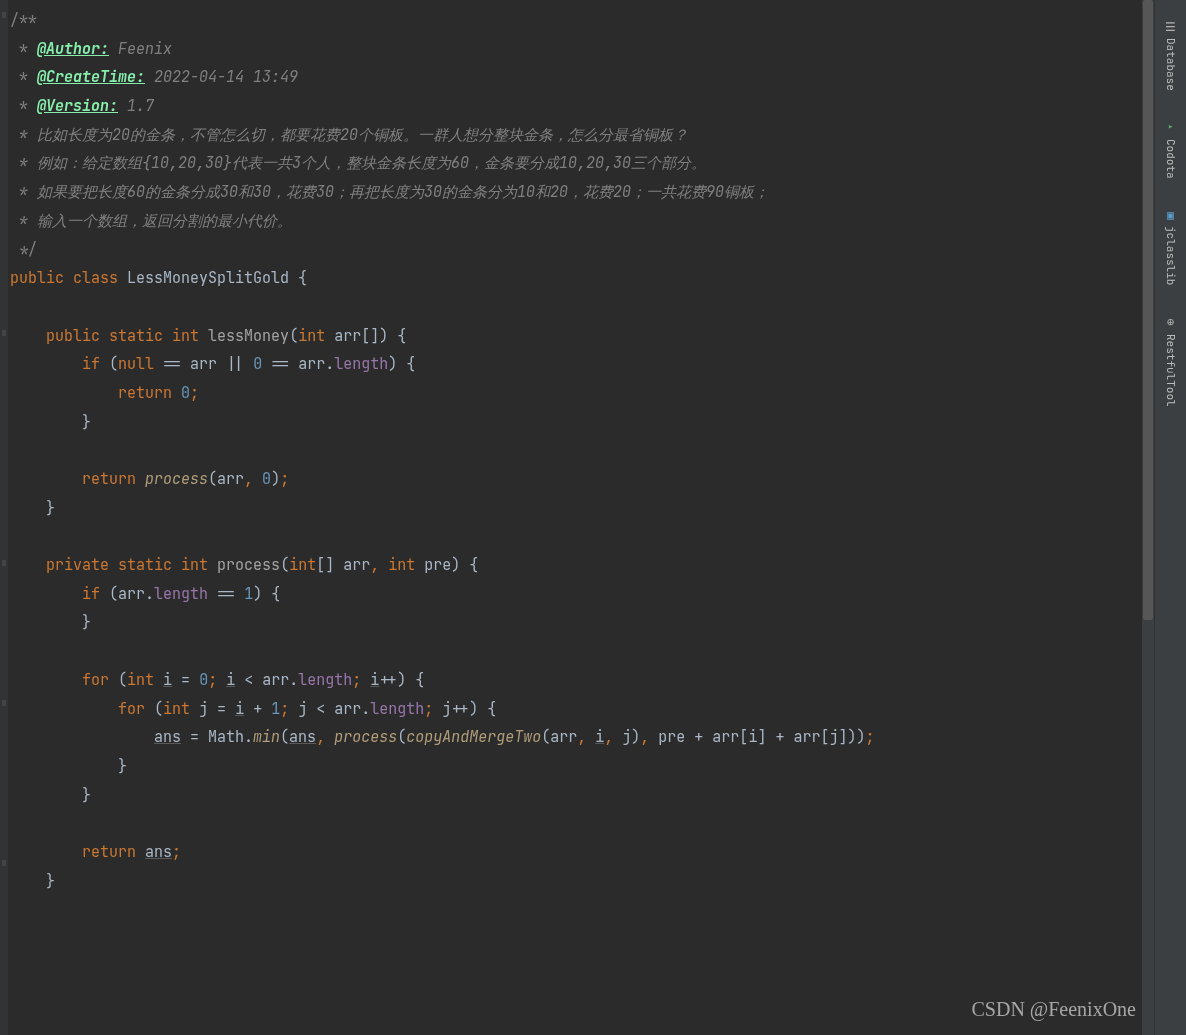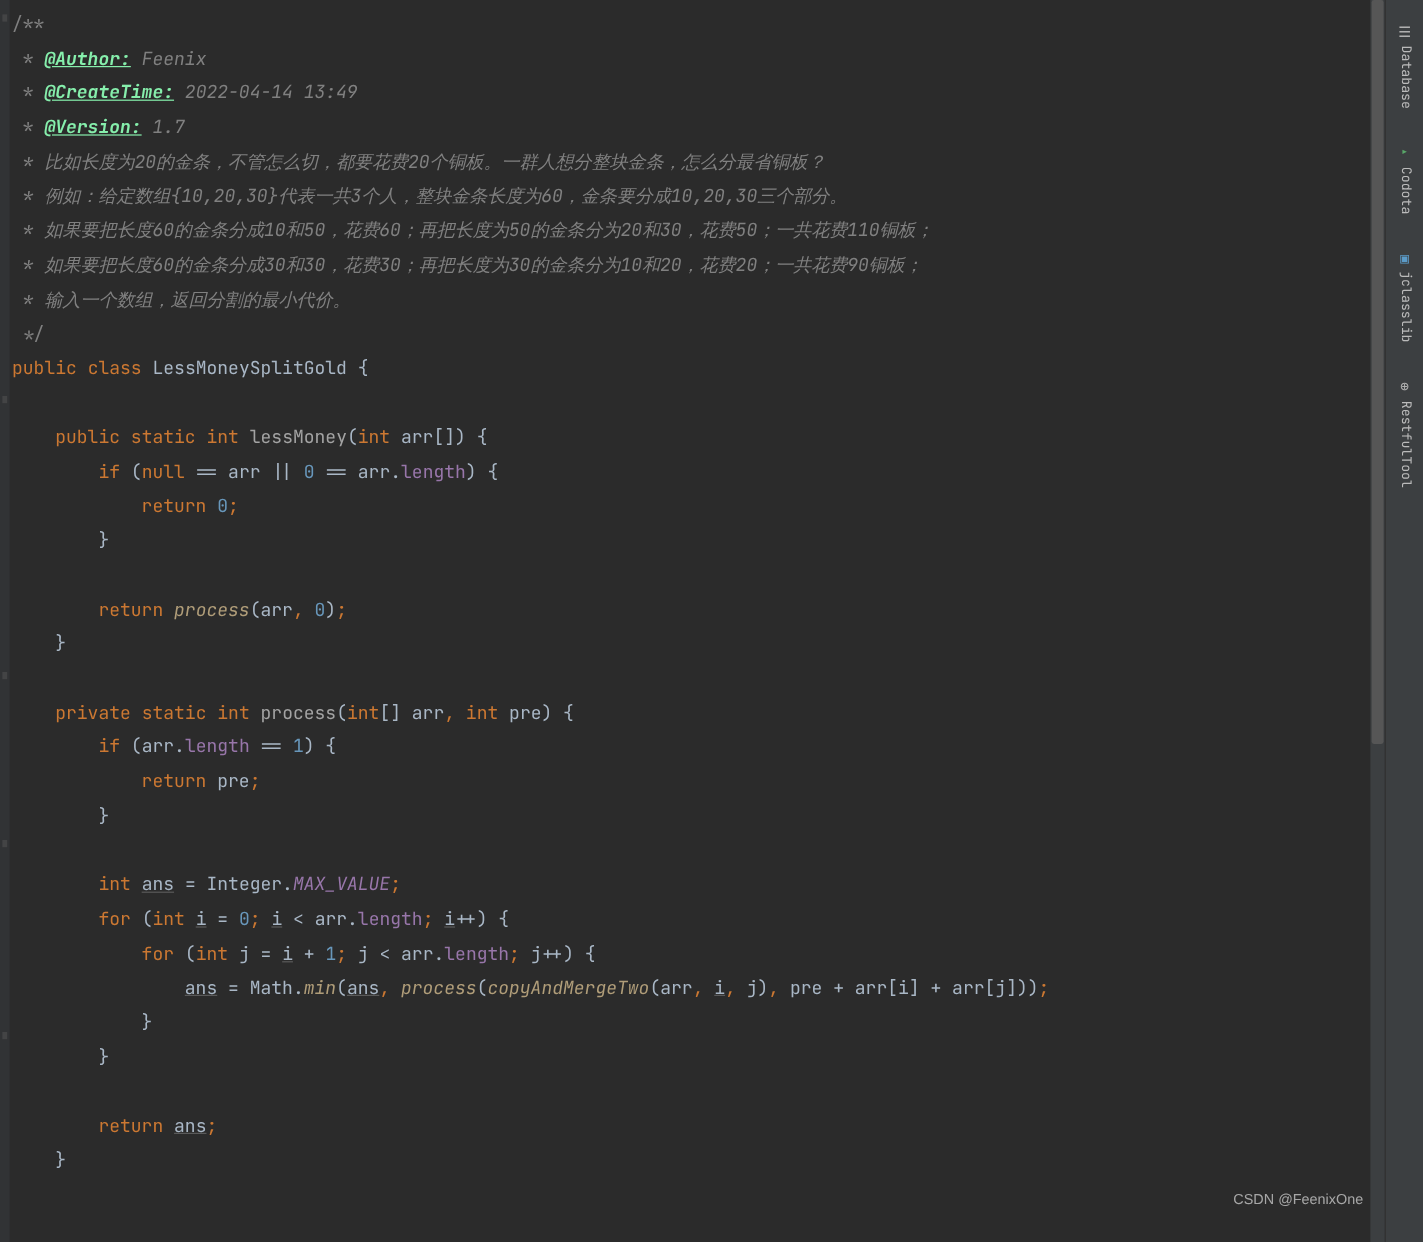--- a/index.html
+++ b/index.html
@@ -109,27 +109,27 @@
       writing-mode: horizontal-tb;
       font-size: 12px;
     }
     .icon-db { color: #b0b0b0; }
     .icon-codota { color: #59a869; }
     .icon-jclass { color: #5b9bc8; }
     .icon-rest { color: #b0b0b0; }
     
     .watermark {
       position: absolute;
-      bottom: 24px;
+      bottom: 7px;
       right: 50px;
       color: #d0d0d0;
-      font-size: 12px;
+      font-size: 20px;
       font-style: normal;
       opacity: 0.75;
-      font-family: Liberation Sans, sans-serif;
+      font-family: Liberation Serif, serif;
     }
   </style>
 </head>
 <body>
 
 <div class="editor-container">
   <div class="gutter">
     <div class="fold-mark" style="top:12px"></div>
     <div class="fold-mark" style="top:330px"></div>
     <div class="fold-mark" style="top:560px"></div>
@@ -137,40 +137,37 @@
     <div class="fold-mark" style="top:860px"></div>
   </div>
 
   <div class="code-area">
 <div class="line"><span class="comment-delim">/**</span></div>
 <div class="line"><span class="comment-delim"> * </span><span class="doc-tag">@Author:</span><span class="doc-text"> Feenix</span></div>
 <div class="line"><span class="comment-delim"> * </span><span class="doc-tag">@CreateTime:</span><span class="doc-text"> 2022-04-14 13:49</span></div>
 <div class="line"><span class="comment-delim"> * </span><span class="doc-tag">@Version:</span><span class="doc-text"> 1.7</span></div>
 <div class="line"><span class="doc-text"> * 比如长度为20的金条，不管怎么切，都要花费20个铜板。一群人想分整块金条，怎么分最省铜板？</span></div>
 <div class="line"><span class="doc-text"> * 例如：给定数组{10,20,30}代表一共3个人，整块金条长度为60，金条要分成10,20,30三个部分。</span></div>
-<div class="line"><span class="doc-text"> * 如果要把长度60的金条分成10和50，花费60；再把长度为50的金条分为20和30，花费50；一共花费110铜板；</span></div>
 <div class="line"><span class="doc-text"> * 如果要把长度60的金条分成30和30，花费30；再把长度为30的金条分为10和20，花费20；一共花费90铜板；</span></div>
 <div class="line"><span class="doc-text"> * 输入一个数组，返回分割的最小代价。</span></div>
 <div class="line"><span class="comment-delim"> */</span></div>
 <div class="line"><span class="keyword">public</span><span class="plain"> </span><span class="keyword">class</span><span class="plain"> </span><span class="class-name">LessMoneySplitGold</span><span class="plain"> {</span></div>
 <div class="line"></div>
 <div class="line"><span class="plain">    </span><span class="keyword">public</span><span class="plain"> </span><span class="keyword">static</span><span class="plain"> </span><span class="type">int</span><span class="plain"> </span><span class="method-decl">lessMoney</span><span class="paren">(</span><span class="type">int</span><span class="plain"> </span><span class="var">arr</span><span class="paren">[]) {</span></div>
 <div class="line"><span class="plain">        </span><span class="keyword">if</span><span class="plain"> </span><span class="paren">(</span><span class="keyword">null</span><span class="op"> == </span><span class="var">arr</span><span class="op"> || </span><span class="number">0</span><span class="op"> == </span><span class="var">arr</span><span class="plain">.</span><span class="field">length</span><span class="paren">) {</span></div>
 <div class="line"><span class="plain">            </span><span class="keyword">return</span><span class="plain"> </span><span class="number">0</span><span class="semi">;</span></div>
 <div class="line"><span class="plain">        }</span></div>
 <div class="line"></div>
 <div class="line"><span class="plain">        </span><span class="keyword">return</span><span class="plain"> </span><span class="method-static">process</span><span class="paren">(</span><span class="var">arr</span><span class="semi">, </span><span class="number">0</span><span class="paren">)</span><span class="semi">;</span></div>
 <div class="line"><span class="plain">    }</span></div>
 <div class="line"></div>
 <div class="line"><span class="plain">    </span><span class="keyword">private</span><span class="plain"> </span><span class="keyword">static</span><span class="plain"> </span><span class="type">int</span><span class="plain"> </span><span class="method-decl">process</span><span class="paren">(</span><span class="type">int</span><span class="paren">[] </span><span class="var">arr</span><span class="semi">, </span><span class="type">int</span><span class="plain"> </span><span class="var">pre</span><span class="paren">) {</span></div>
 <div class="line"><span class="plain">        </span><span class="keyword">if</span><span class="plain"> </span><span class="paren">(</span><span class="var">arr</span><span class="plain">.</span><span class="field">length</span><span class="op"> == </span><span class="number">1</span><span class="paren">) {</span></div>
-<div class="line"><span class="plain">            </span><span class="keyword">return</span><span class="plain"> </span><span class="var">pre</span><span class="semi">;</span></div>
 <div class="line"><span class="plain">        }</span></div>
 <div class="line"></div>
-<div class="line"><span class="plain">        </span><span class="type">int</span><span class="plain"> </span><span class="var-u">ans</span><span class="op"> = </span><span class="plain">Integer</span><span class="plain">.</span><span class="const">MAX_VALUE</span><span class="semi">;</span></div>
 <div class="line"><span class="plain">        </span><span class="keyword">for</span><span class="plain"> </span><span class="paren">(</span><span class="type">int</span><span class="plain"> </span><span class="var-u">i</span><span class="op"> = </span><span class="number">0</span><span class="semi">; </span><span class="var-u">i</span><span class="op"> &lt; </span><span class="var">arr</span><span class="plain">.</span><span class="field">length</span><span class="semi">; </span><span class="var-u">i</span><span class="op">++</span><span class="paren">) {</span></div>
 <div class="line"><span class="plain">            </span><span class="keyword">for</span><span class="plain"> </span><span class="paren">(</span><span class="type">int</span><span class="plain"> </span><span class="var">j</span><span class="op"> = </span><span class="var-u">i</span><span class="op"> + </span><span class="number">1</span><span class="semi">; </span><span class="var">j</span><span class="op"> &lt; </span><span class="var">arr</span><span class="plain">.</span><span class="field">length</span><span class="semi">; </span><span class="var">j</span><span class="op">++</span><span class="paren">) {</span></div>
 <div class="line"><span class="plain">                </span><span class="var-u">ans</span><span class="op"> = </span><span class="plain">Math</span><span class="plain">.</span><span class="method-static">min</span><span class="paren">(</span><span class="var-u">ans</span><span class="semi">, </span><span class="method-static">process</span><span class="paren">(</span><span class="method-static">copyAndMergeTwo</span><span class="paren">(</span><span class="var">arr</span><span class="semi">, </span><span class="var-u">i</span><span class="semi">, </span><span class="var">j</span><span class="paren">)</span><span class="semi">, </span><span class="var">pre</span><span class="op"> + </span><span class="var">arr</span><span class="paren">[</span><span class="var">i</span><span class="paren">]</span><span class="op"> + </span><span class="var">arr</span><span class="paren">[</span><span class="var">j</span><span class="paren">]))</span><span class="semi">;</span></div>
 <div class="line"><span class="plain">            }</span></div>
 <div class="line"><span class="plain">        }</span></div>
 <div class="line"></div>
 <div class="line"><span class="plain">        </span><span class="keyword">return</span><span class="plain"> </span><span class="var-u">ans</span><span class="semi">;</span></div>
 <div class="line"><span class="plain">    }</span></div>
 
     <div class="scrollbar">

